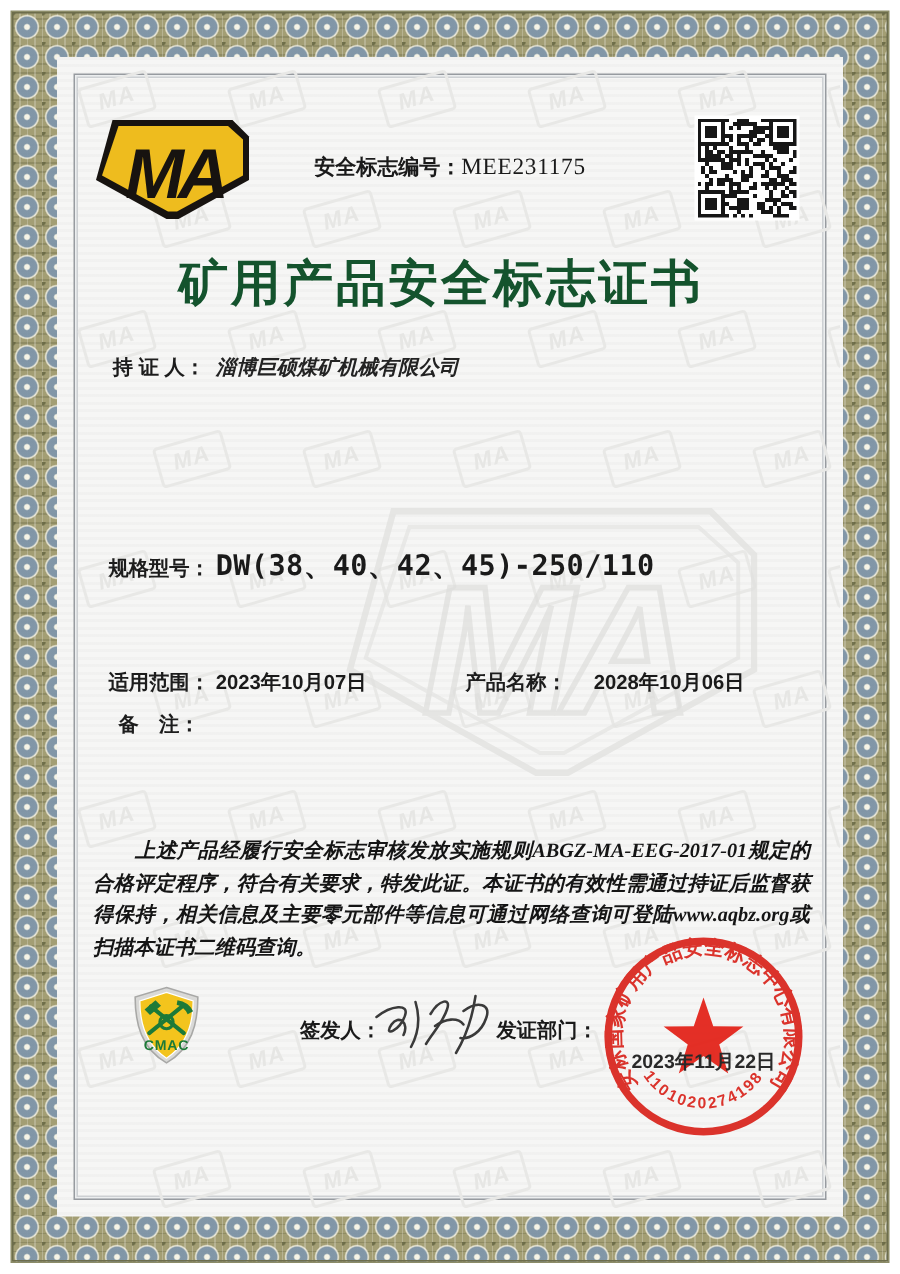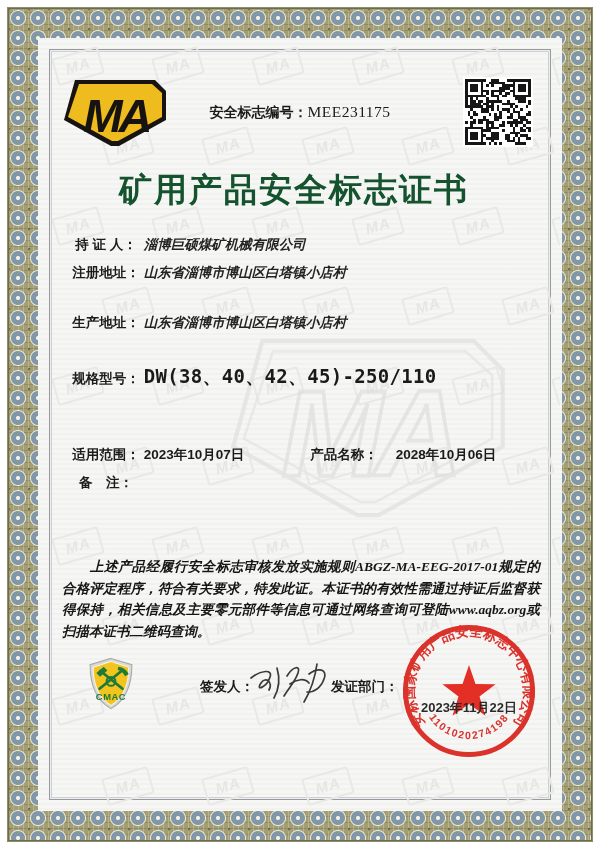--- a/index.html
+++ b/index.html
@@ -462,28 +462,20 @@
       <rect x="21" y="24" width="1" height="1" fill="#161616"></rect>
       <rect x="22" y="24" width="1" height="1" fill="#161616"></rect>
     </svg>
 
   <div class="abs title">矿用产品安全标志证书</div>
 
   <div class="row" style="top:236px">
     <span class="lab">持 证 人：</span>
     <span class="val kai">淄博巨硕煤矿机械有限公司</span>
   </div>
-  <div class="row" style="top:264px">
-    <span class="lab">注册地址：</span>
-    <span class="val kai">山东省淄博市博山区白塔镇小店村</span>
-  </div>
-  <div class="row" style="top:314px">
-    <span class="lab">生产地址：</span>
-    <span class="val kai">山东省淄博市博山区白塔镇小店村</span>
-  </div>
   <div class="row" style="top:364px">
     <span class="lab">规格型号：</span>
     <span class="val mono">DW(38、40、42、45)-250/110</span>
   </div>
   <div class="row" style="top:446px">
     <span class="lab">适用范围：</span>
     <span class="val">2023年10月07日</span>
     <span class="pair2">
       <span class="lab">产品名称：</span>
       <span class="val" style="margin-left:14px">2028年10月06日</span>

